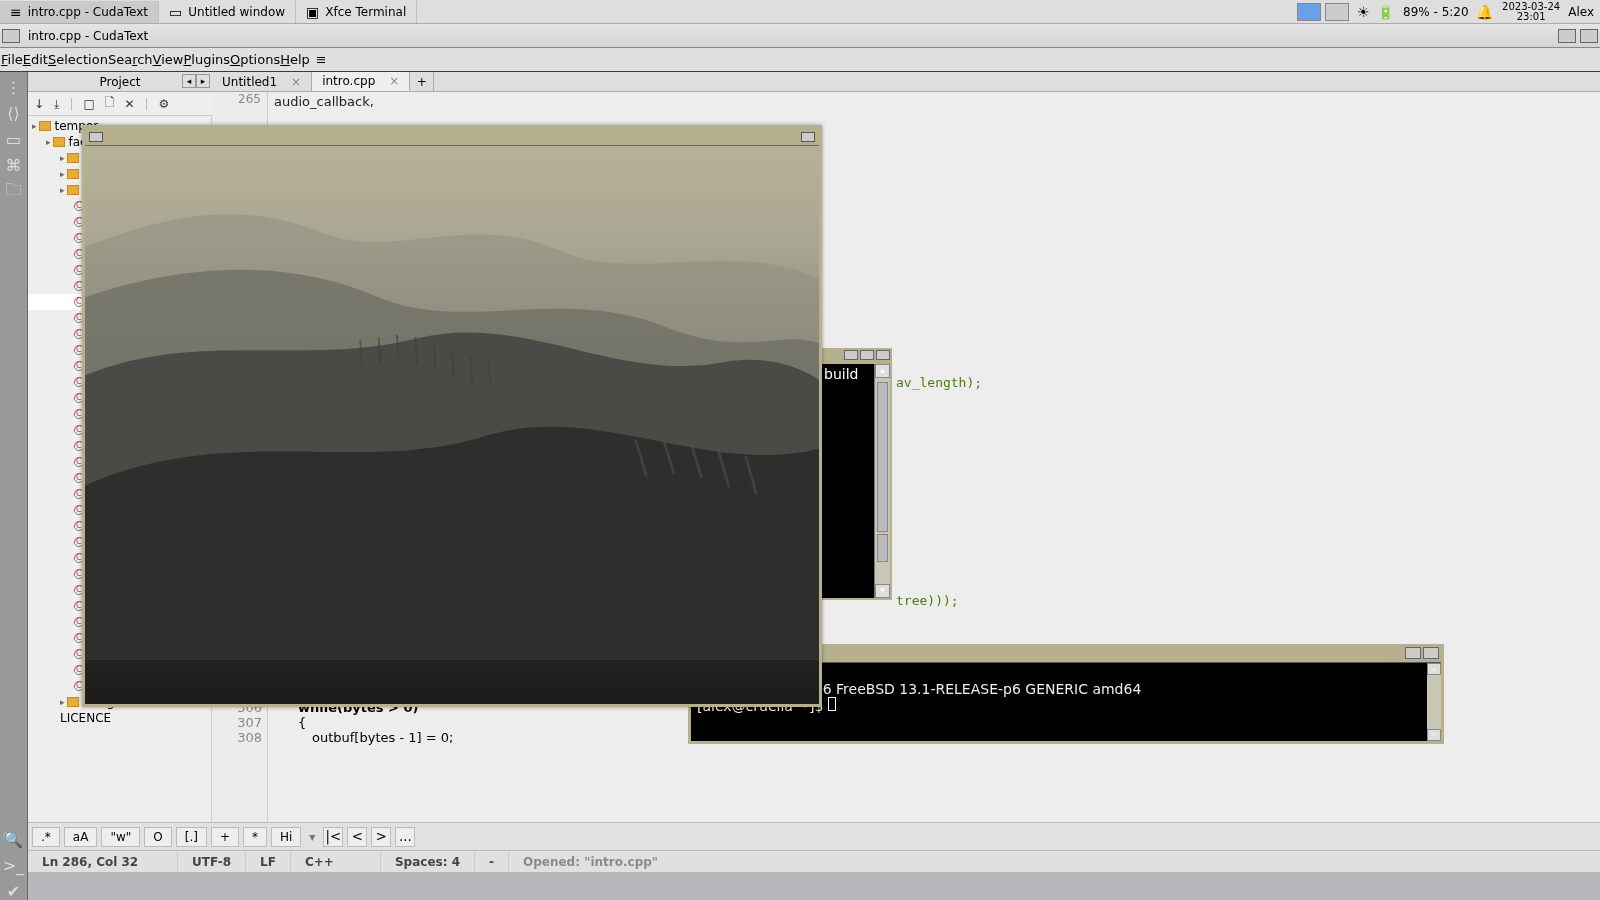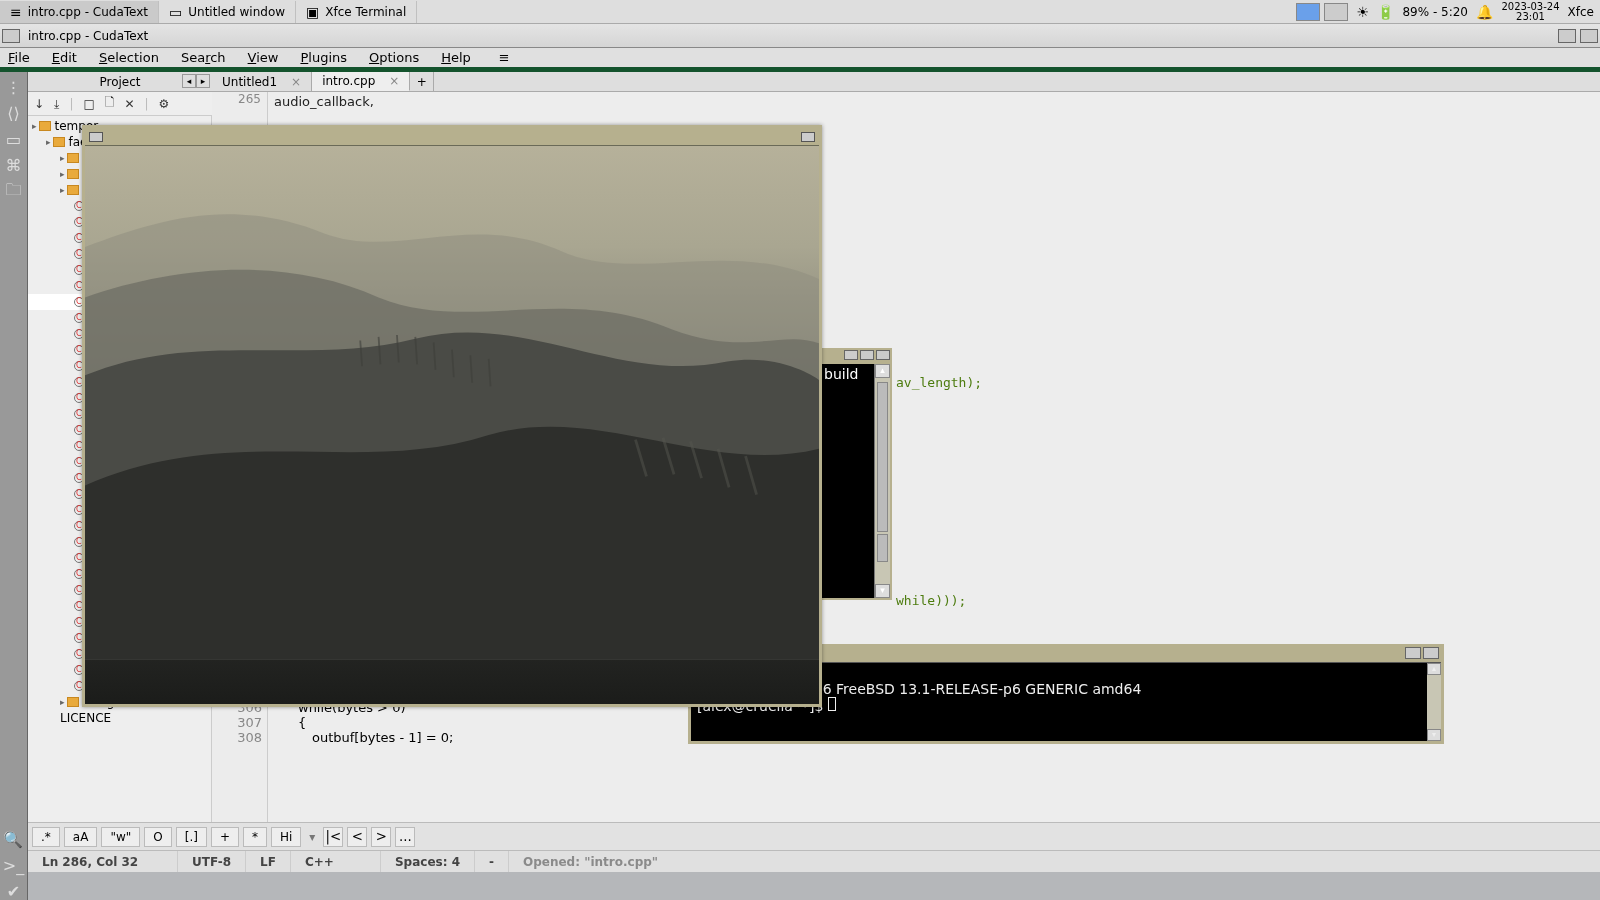--- a/index.html
+++ b/index.html
@@ -17,21 +17,21 @@
 .system-panel .battery { font-weight: 500; }
 .system-panel .date { text-align: center; line-height: 1; font-size: 10px; }
 
 
 .editor-window { position: absolute; top: 24px; left: 0; right: 0; height: 30px; }
 .titlebar { height: 24px; background: linear-gradient(#e4e4e4,#d5d5d5); border-bottom: 1px solid #888; display: flex; align-items: center; font-size: 12px; }
 .titlebar .wm-btn { width: 18px; height: 14px; background: #ccc; border: 1px solid #666; margin: 0 2px; }
 .titlebar .title { padding-left: 6px; }
 
 
-.menubar { position: absolute; top: 48px; left: 0; right: 0; height: 24px; background: #e0e0e0; display: flex; align-items: center; padding-left: 8px; gap: 22px; border-bottom: 5px solid #14532d; font-size: 13px; }
+.menubar { position: absolute; top: 48px; left: 0; right: 0; height: 24px; background: #e0e0e0; display: flex; align-items: center; padding-left: 1px; border-bottom: 1px solid #14532d; font-size: 13px; }
 .menubar .menu-item { cursor: pointer; }
 .menubar .hamburger { margin-left: 6px; }
 
 
 .left-rail { position: absolute; top: 72px; left: 0; width: 28px; bottom: 0; background: #999; display: flex; flex-direction: column; align-items: center; padding-top: 6px; gap: 8px; border-right: 1px solid #666; }
 .left-rail .rail-ic { width: 18px; height: 18px; display:flex; align-items:center; justify-content:center; color:#ddd; cursor:pointer; }
 .left-rail .spacer { flex:1; }
 
 
 .project-header { position: absolute; top: 72px; left: 28px; width: 184px; height: 20px; background: #dedede; border-bottom: 1px solid #aaa; text-align: center; font-size: 12px; line-height: 20px; }
@@ -126,21 +126,21 @@
       <div class="tray-btn"></div>
     </div>
     <span class="ic">☀</span>
     <span class="ic">🔋</span>
     <span class="battery">89% - 5:20</span>
     <span class="ic">🔔</span>
     <div class="date">
       <div>2023-03-24</div>
       <div>23:01</div>
     </div>
-    <span>Xfce</span>
+    <span>Alex</span>
   </div>
 </div>
 
 <div class="editor-window">
   <div class="titlebar">
     <span class="wm-btn"></span>
     <span class="title">intro.cpp - CudaText</span>
     <span style="margin-left:auto"></span>
     <span class="wm-btn"></span>
     <span class="wm-btn"></span>
@@ -362,27 +362,27 @@
     </div>
   </div>
 
 <div class="gutter-area">
   <div>265</div>
 </div>
 
 <div class="code-area">
   <div>audio_callback,</div>
   <span class="code-bg-text" style="top:283px; left:628px;">av_length);</span>
-  <span class="code-bg-text" style="top:501px; left:628px;">while)));</span>
+  <span class="code-bg-text" style="top:501px; left:628px;">tree)));</span>
 </div>
 
 <div style="position:absolute; left:212px; top:700px; right:0; font-family:monospace; font-size:13px;">
   <div style="display:flex;">
     <div style="width:56px; text-align:right; padding-right:6px; color:#888;">306</div>
-    <div style="padding-left:30px;"><span class="kw">while</span>(bytes &gt; <span class="num">0</span>)</div>
+    <div style="padding-left:30px;font-weight:bold;"><span class="kw">while</span>(bytes &gt; <span class="num">0</span>)</div>
   </div>
   <div style="display:flex;">
     <div style="width:56px; text-align:right; padding-right:6px; color:#888;">307</div>
     <div style="padding-left:30px;">{</div>
   </div>
   <div style="display:flex;">
     <div style="width:56px; text-align:right; padding-right:6px; color:#888;">308</div>
     <div style="padding-left:44px;">outbuf[bytes - <span class="num">1</span>] = <span class="num">0</span>;</div>
   </div>
 </div>

